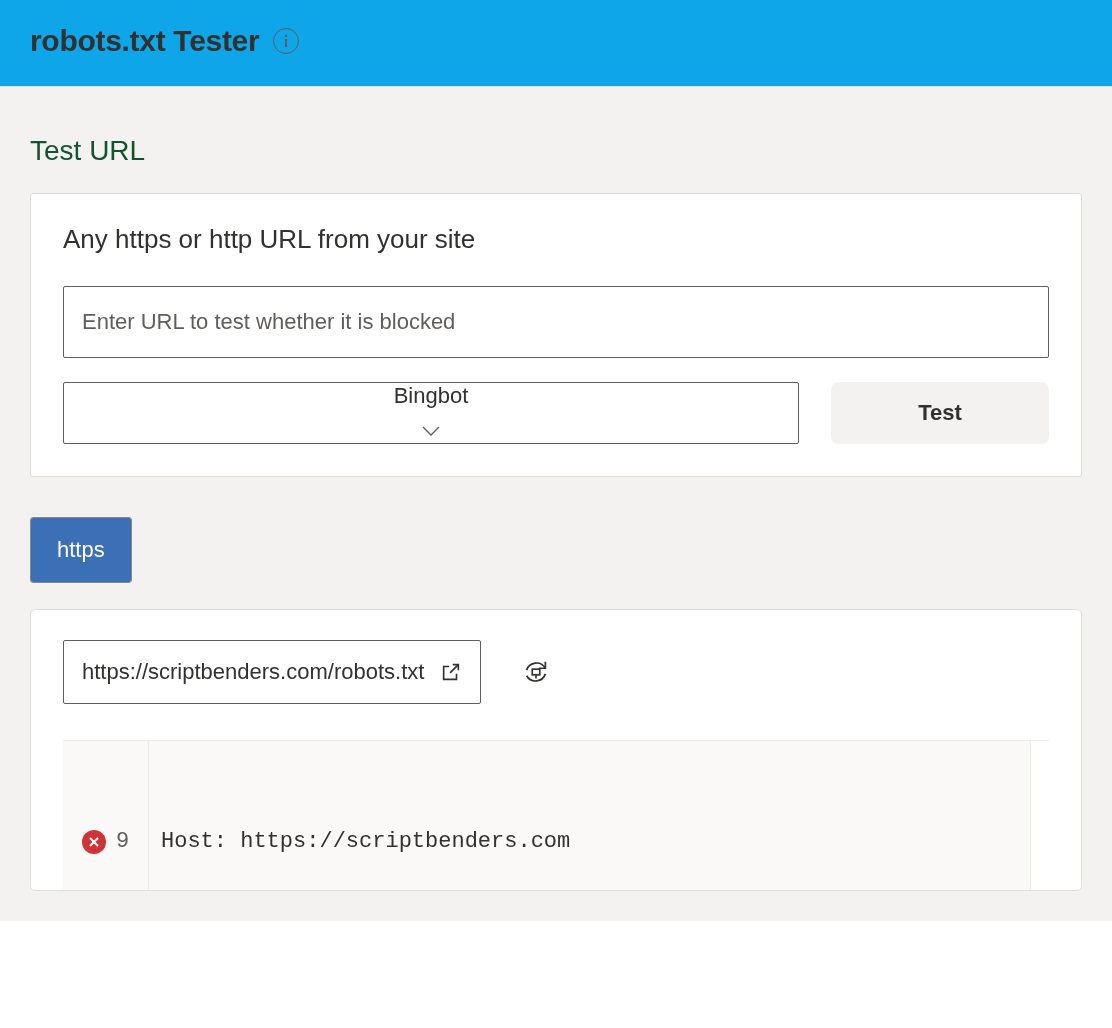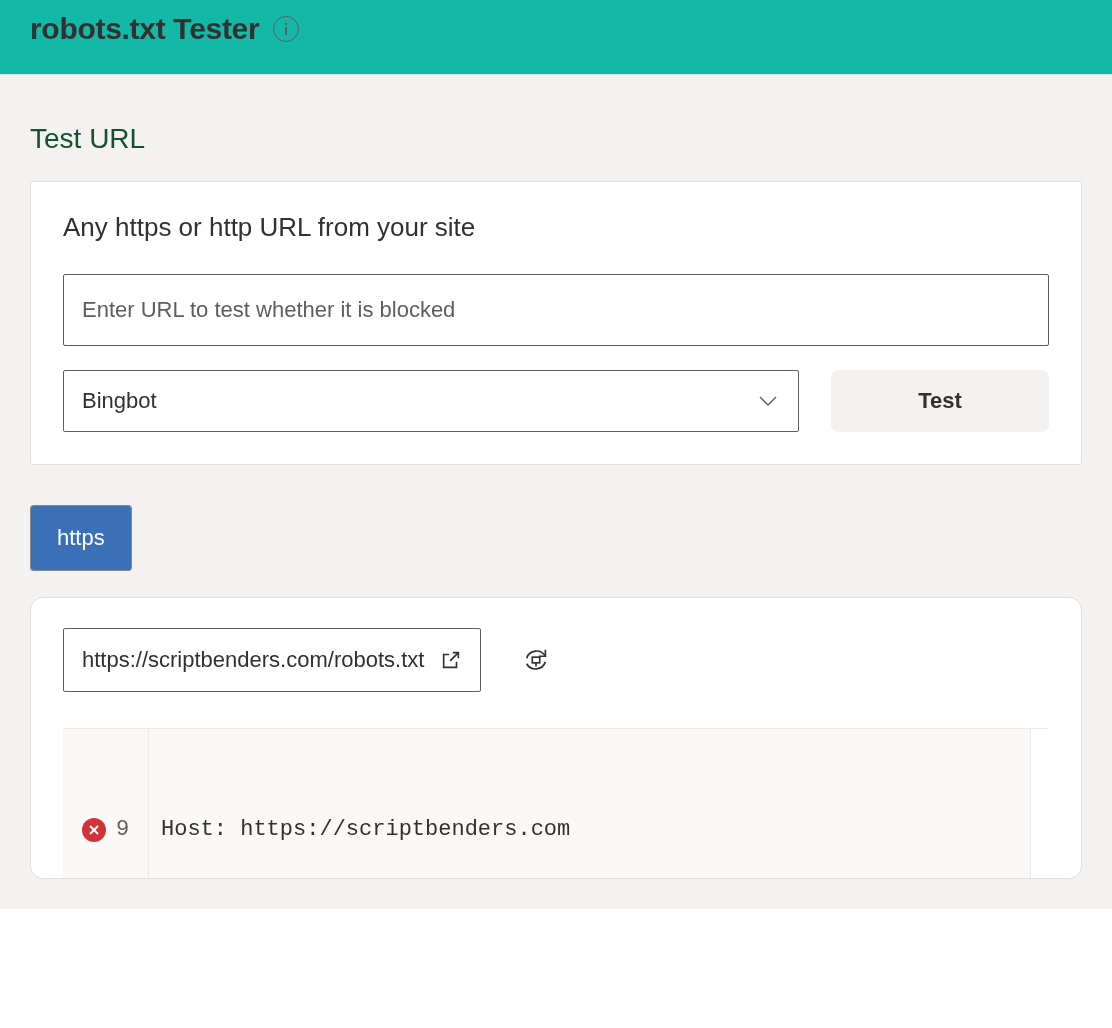--- a/index.html
+++ b/index.html
@@ -5,23 +5,23 @@
   * { box-sizing: border-box; margin: 0; padding: 0; }
   body {
     font-family: "Segoe UI", -apple-system, BlinkMacSystemFont, sans-serif;
     background: #ffffff;
     color: #323130;
     width: 1112px;
   }
   .header {
     display: flex;
     align-items: center;
-    padding: 12px 30px 28px 30px;
+    padding: 24px 30px 28px 30px;
     border-bottom: 1px solid #e1dfdd;
-    background: #14b8a6;
+    background: #0ea5e9;
   }
   .header-title {
     font-size: 30px;
     font-weight: 600;
     color: #323130;
     margin-right: 14px;
     letter-spacing: -0.3px;
   }
   .info-icon-circle {
     width: 26px; height: 26px;
@@ -84,20 +84,21 @@
     height: 62px;
     border: 1px solid #605e5c;
     border-radius: 2px;
     background: #fff;
     display: flex;
     align-items: center;
     justify-content: space-between;
     padding: 0 18px;
     font-size: 22px;
     cursor: pointer;
+    flex-direction: column;
   }
   .chevron-down { width: 24px; height: 24px; }
   .chevron-down polyline { fill: none; stroke: #605e5c; stroke-width: 1.4; }
   .test-button {
     flex: 1;
     height: 62px;
     background: #f3f2f1;
     border: none;
     font-size: 22px;
     font-weight: 600;
@@ -123,21 +124,21 @@
     color: #323130;
   }
   .tab.active {
     background: #3b6fb6;
     color: #fff;
   }
   .tab + .tab { border-left: 1px solid #8a8886; }
   .editor-card {
     background: #fff;
     border: 1px solid #e1dfdd;
-    border-radius: 13px;
+    border-radius: 5px;
     padding: 30px 32px 0 32px;
   }
   .url-row {
     display: flex;
     align-items: center;
     gap: 40px;
     margin-bottom: 36px;
   }
   .url-box {
     display: inline-flex;

